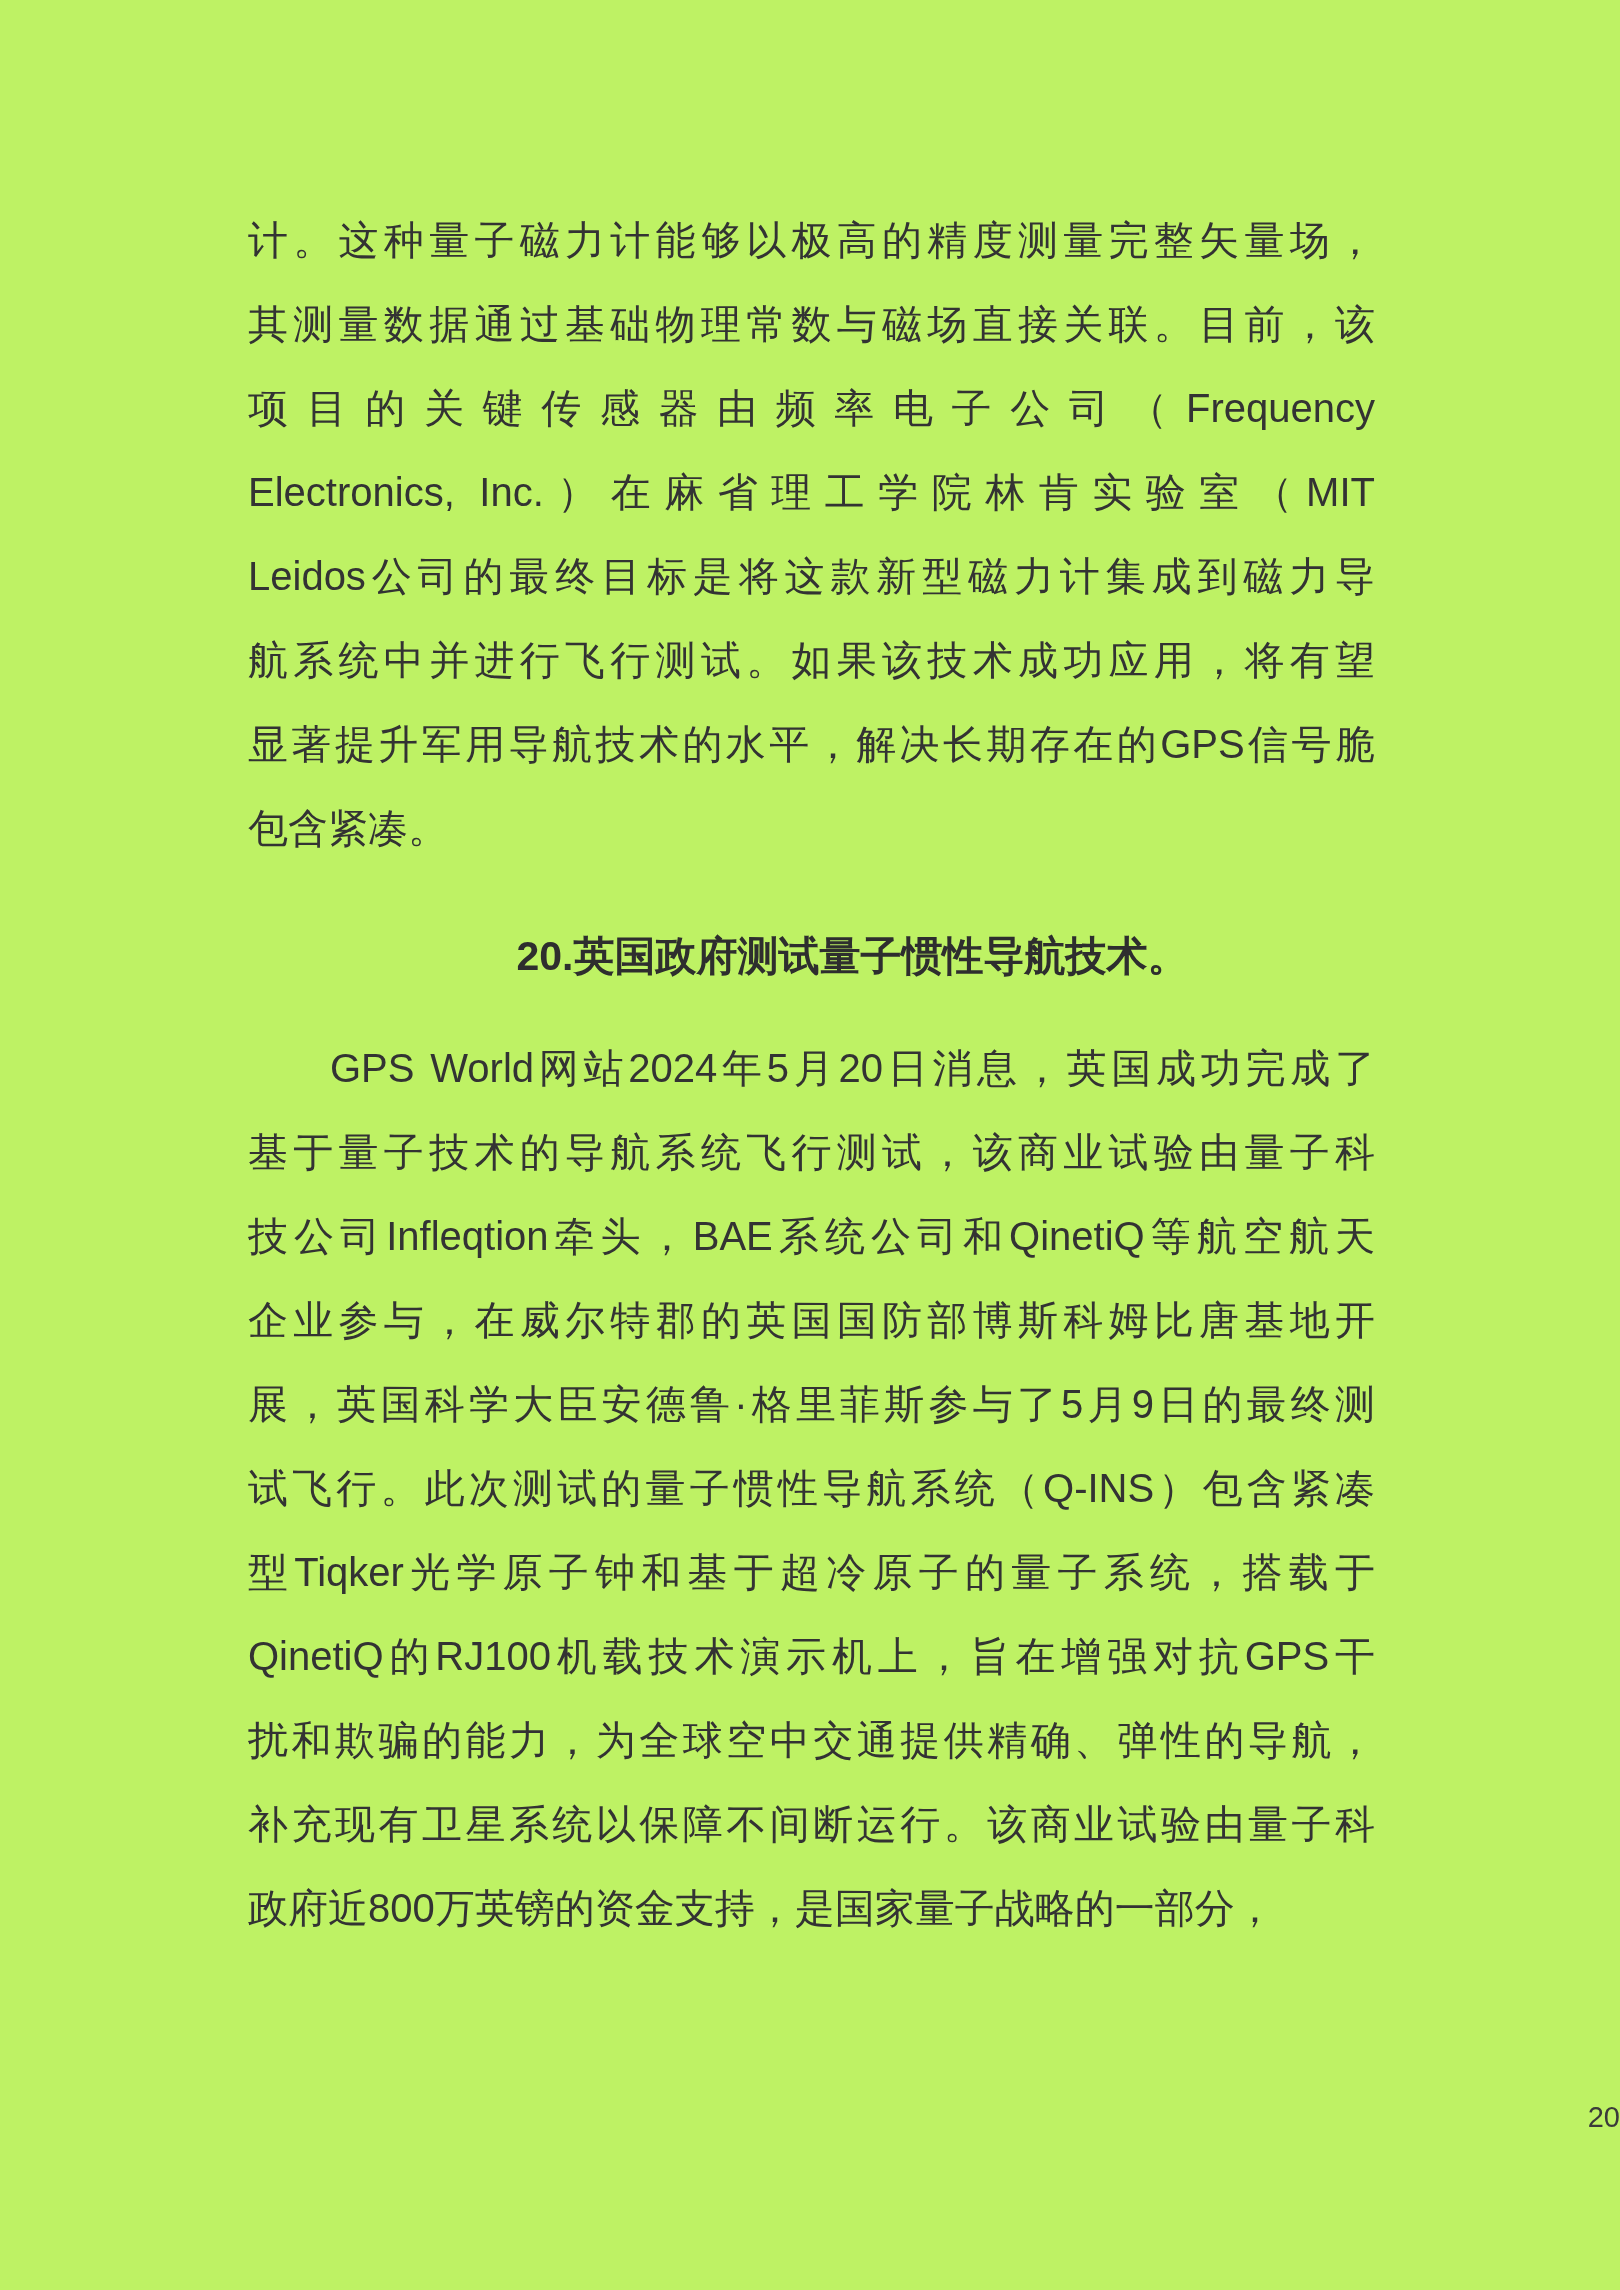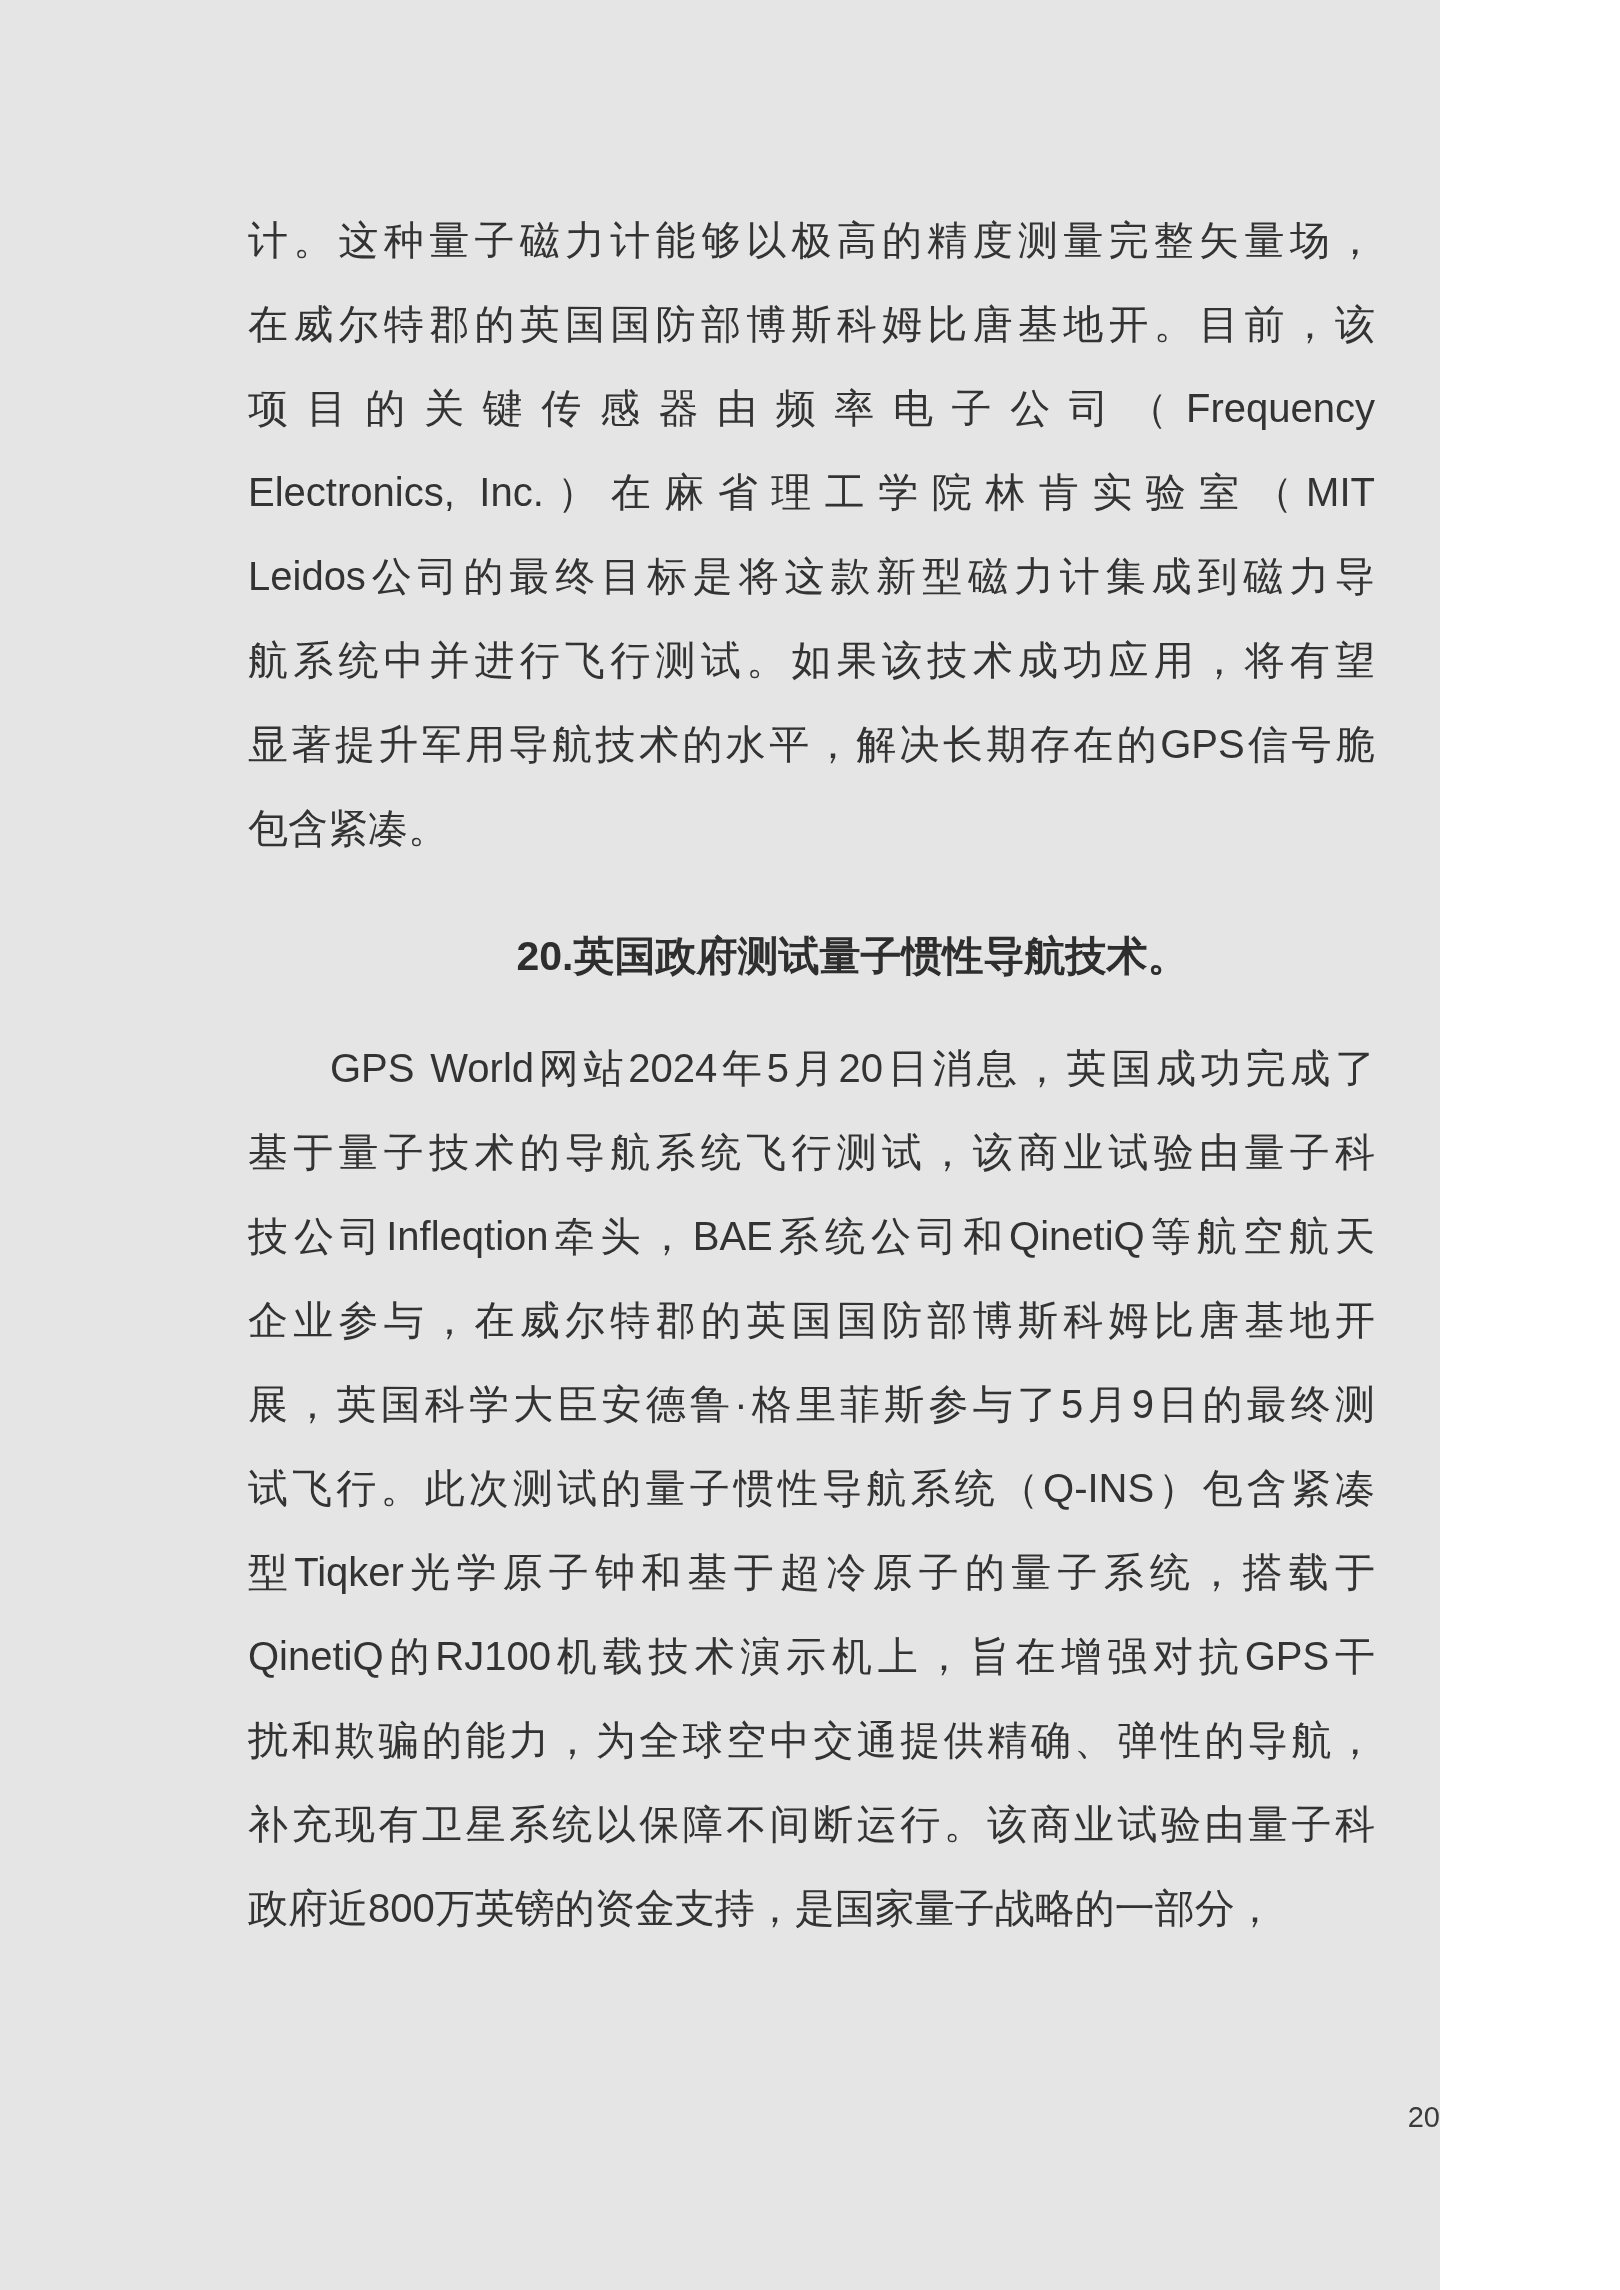--- a/index.html
+++ b/index.html
@@ -2,23 +2,23 @@
 <html><head>
 <meta charset="utf-8">
 <style>
   * { margin: 0; padding: 0; box-sizing: border-box; }
   html, body {
     background: #ffffff;
     font-family: "Liberation Sans", "DejaVu Sans", sans-serif;
   }
   .page {
     position: relative;
-    width: 1440px;
+    width: 1620px;
     height: 2291px;
-    background: #e5e5e5;
+    background: #bef264;
     overflow: hidden;
   }
   .content {
     position: absolute;
     left: 248px;
     top: 198px;
     width: 1127px;
   }
   .line {
     font-size: 40px;
@@ -60,21 +60,21 @@
     color: #3a3a3a;
   }
 </style>
 </head>
 <body>
 
 <div class="page">
   <div class="content">
 
     <div class="line">计。这种量子磁力计能够以极高的精度测量完整矢量场，</div>
-    <div class="line">在威尔特郡的英国国防部博斯科姆比唐基地开。目前，该</div>
+    <div class="line">其测量数据通过基础物理常数与磁场直接关联。目前，该</div>
     <div class="line">项目的关键传感器由频率电子公司（Frequency</div>
     <div class="line">Electronics, Inc.）在麻省理工学院林肯实验室（MIT</div>
     <div class="line">Leidos公司的最终目标是将这款新型磁力计集成到磁力导</div>
     <div class="line">航系统中并进行飞行测试。如果该技术成功应用，将有望</div>
     <div class="line">显著提升军用导航技术的水平，解决长期存在的GPS信号脆</div>
     <div class="line para-end">包含紧凑。</div>
 
     <div class="heading">20.英国政府测试量子惯性导航技术。</div>
 
     <div class="line indent">GPS World网站2024年5月20日消息，英国成功完成了</div>

